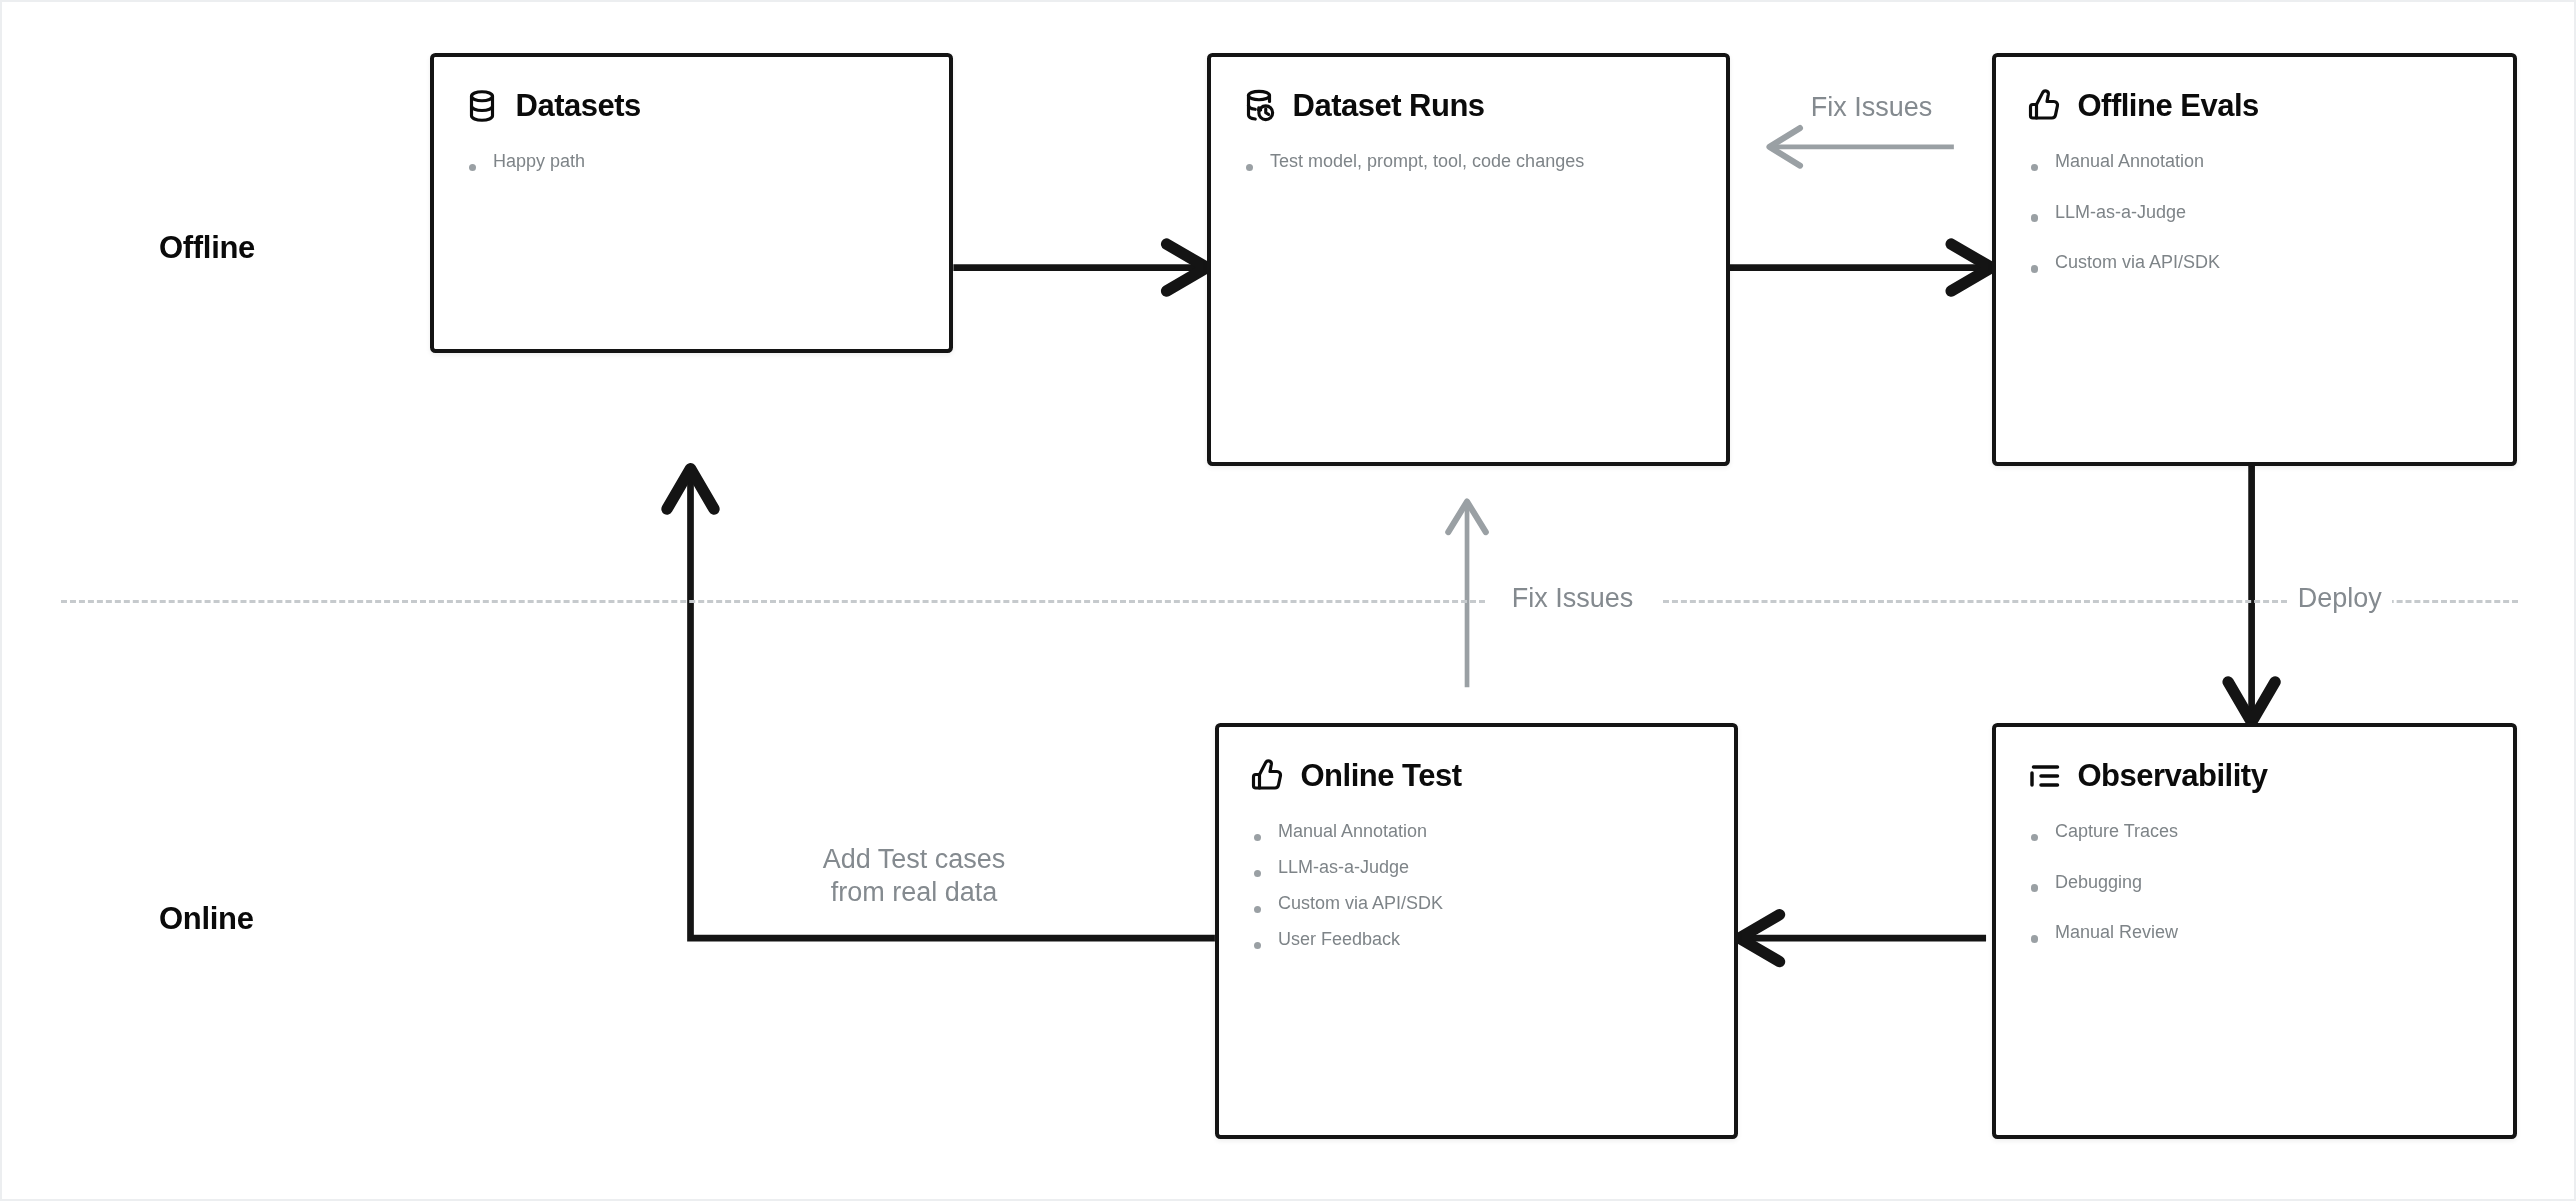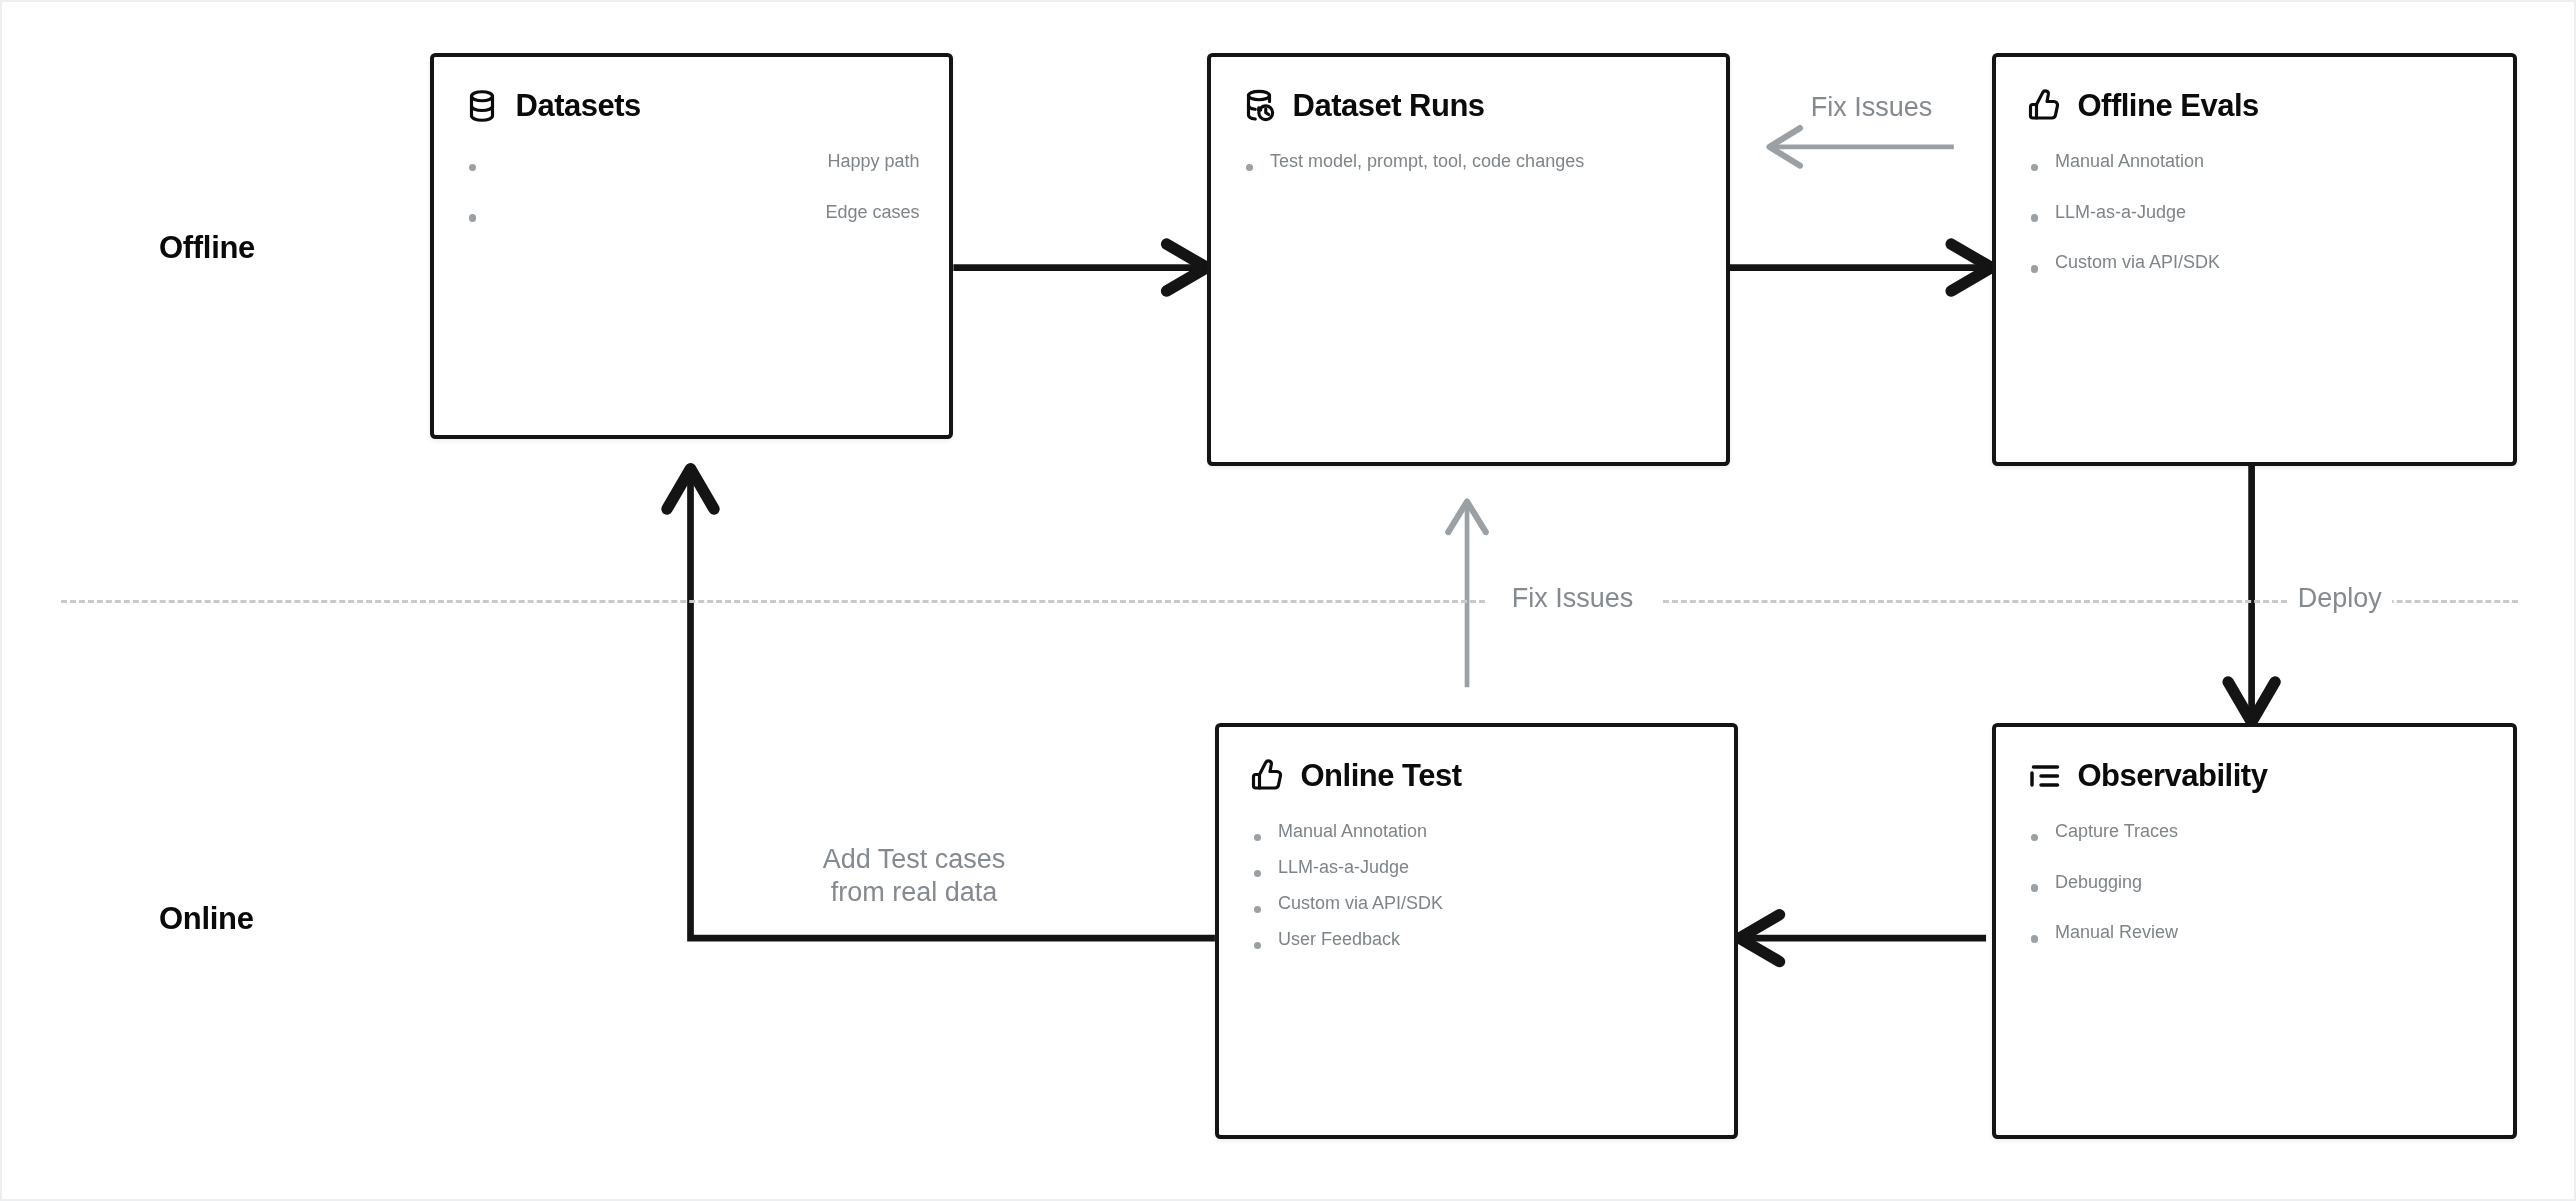--- a/index.html
+++ b/index.html
@@ -54,21 +54,21 @@
 
   
   .node {
     position: absolute;
     background: #ffffff;
     border: 4.7px solid #141414;
     border-radius: 5.4px;
     box-shadow: 0 2px 5.4px rgba(0,0,0,0.07);
     padding: 31px 29.5px 27px 29.5px;
   }
-  #node-datasets      { left: 428px;  top: 51px;   width: 523px; height: 386px; text-align: right; }
+  #node-datasets      { left: 428px;  top: 51px;   width: 523px; height: 300px; }
   #node-dataset-runs  { left: 1205px; top: 51px;   width: 523px; height: 413px; }
   #node-offline-evals { left: 1990px; top: 51px;   width: 525px; height: 413px; }
   #node-online-evals  { left: 1213px; top: 721px; width: 523px; height: 416px; }
   #node-observability { left: 1990px; top: 721px; width: 525px; height: 416px; }
 
   .node-header {
     display: flex;
     align-items: center;
     gap: 16px;
     margin-bottom: 27px;
@@ -178,21 +178,20 @@
         <svg viewBox="0 0 24 24" fill="none" stroke="#0b0b0b" stroke-width="2.1" stroke-linecap="round" stroke-linejoin="round">
           <ellipse cx="12" cy="5.5" rx="7" ry="3"></ellipse>
           <path d="M5 5.5v13c0 1.66 3.13 3 7 3s7-1.34 7-3v-13"></path>
           <path d="M5 12c0 1.66 3.13 3 7 3s7-1.34 7-3"></path>
         </svg>
       </span>
       <span class="node-title">Datasets</span>
     </div>
     <ul class="node-list roomy">
       <li>Happy path</li>
-      <li>Edge cases</li>
     </ul>
   </div>
 
   <div class="node" id="node-dataset-runs">
     <div class="node-header">
       <span class="node-icon">
         <svg viewBox="0 0 24 24" fill="none" stroke="#0b0b0b" stroke-width="2.1" stroke-linecap="round" stroke-linejoin="round">
           <ellipse cx="12" cy="5" rx="7" ry="2.8"></ellipse>
           <path d="M5 5v6.5"></path>
           <path d="M19 5v4"></path>

